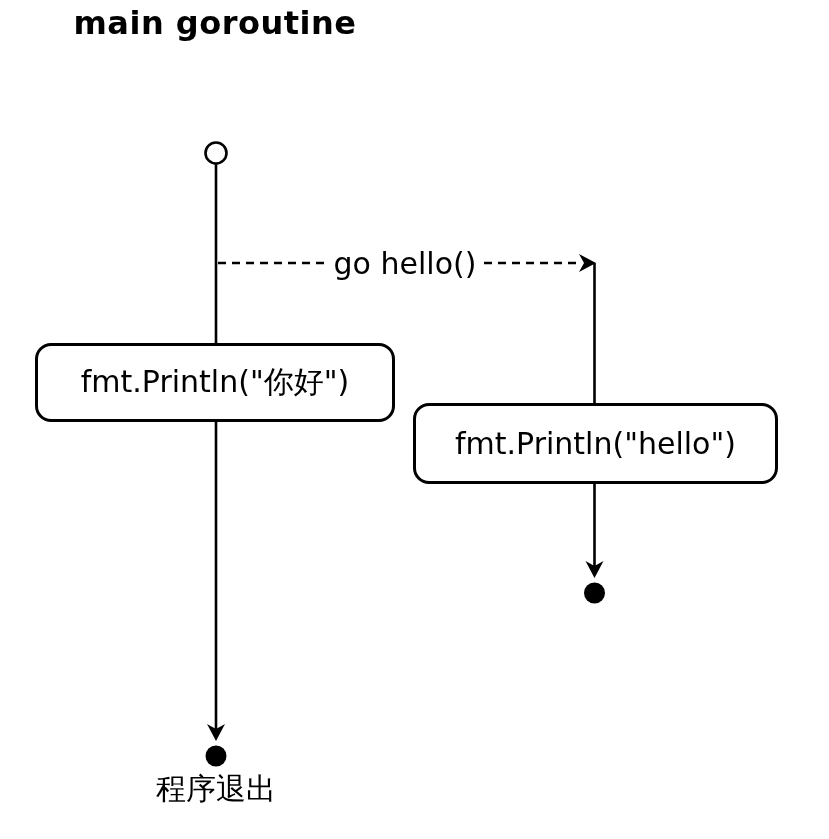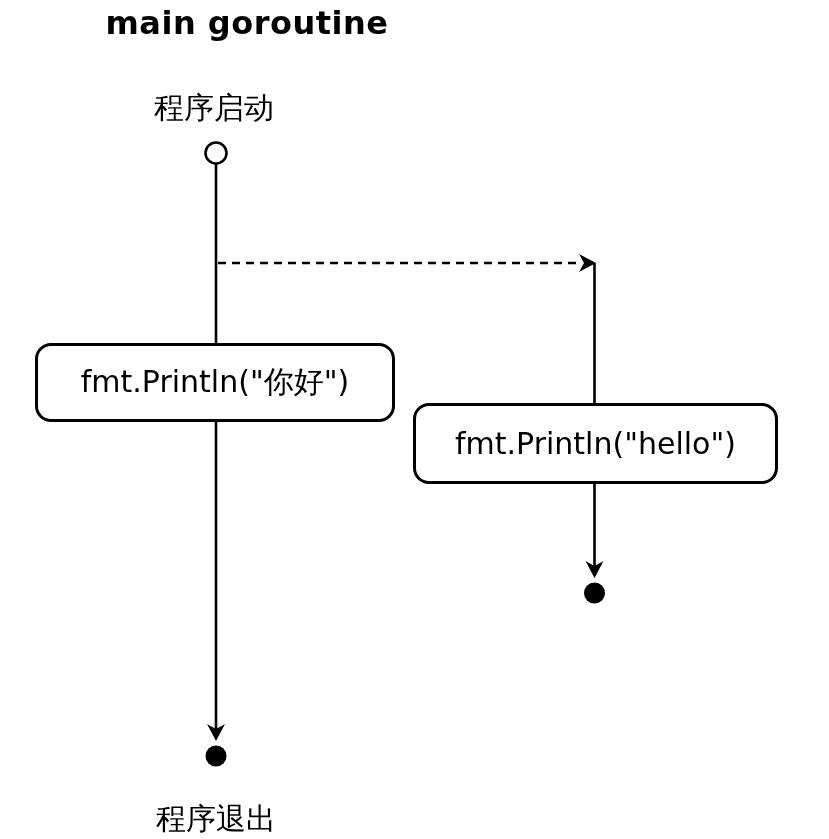--- a/index.html
+++ b/index.html
@@ -85,30 +85,30 @@
     <circle cx="216" cy="756" r="10.5" fill="#000000"></circle>
 
     <line x1="218" y1="263" x2="582" y2="263" stroke="#000000" stroke-width="2.6" stroke-dasharray="8 6"></line>
     <polygon points="596,263 579,254 584,263 579,272" fill="#000000"></polygon>
 
     <line x1="594.5" y1="263" x2="594.5" y2="566" stroke="#000000" stroke-width="2.6"></line>
     <polygon points="594.5,578 585.5,561 594.5,566 603.5,561" fill="#000000"></polygon>
     <circle cx="594.5" cy="593" r="10.5" fill="#000000"></circle>
   </svg>
 
-  <div class="txt lane-title centered-x" style="left:215px; top:4px;margin-left:32px;">main goroutine</div>
+  <div class="txt lane-title centered-x" style="left:215px; top:4px;">main goroutine</div>
 
 
-  <div class="txt node-label centered-x" style="left:214px; top:88px;">程序启动</div>
 
+  <div class="txt spawn-label" style="left:405px; top:263px;">go hello()</div>
 
   <div class="action-box box-main">
     <span>fmt.Println("你好")</span>
   </div>
 
   <div class="action-box box-hello">
     <span>fmt.Println("hello")</span>
   </div>
 
 
-  <div class="txt node-label centered-x" style="left:216px; top:799px;">程序退出</div>
+  <div class="txt node-label centered-x" style="left:216px; top:769px;">程序退出</div>
 
 </div>
 
 </body></html>

